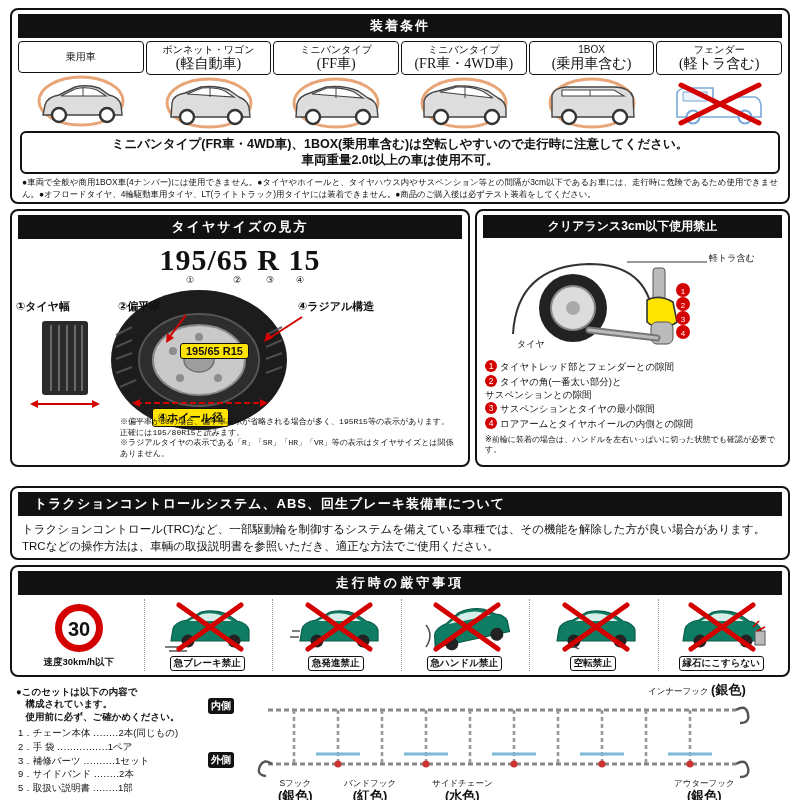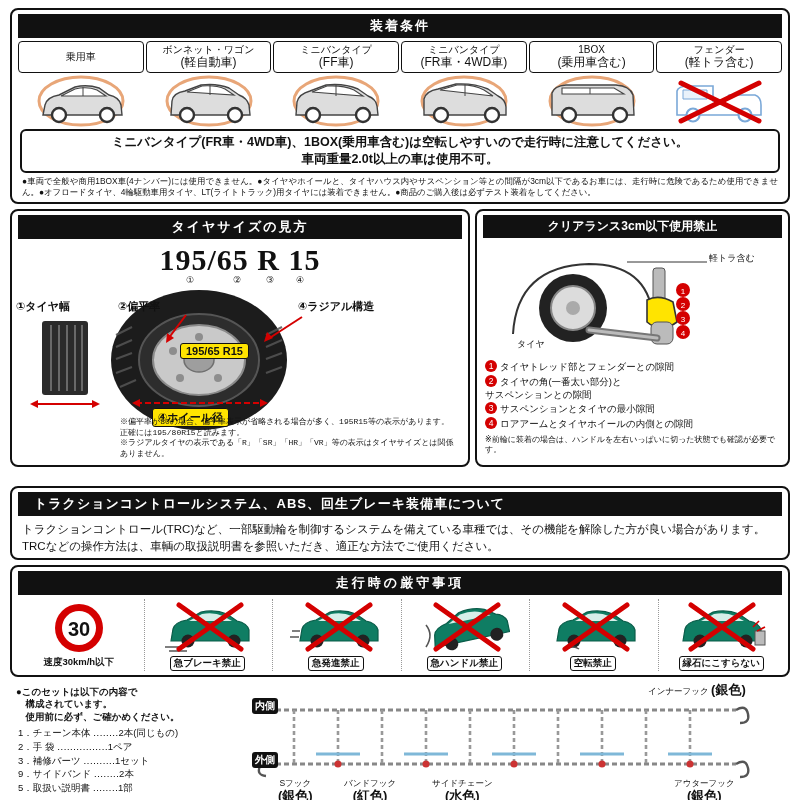--- a/index.html
+++ b/index.html
@@ -13,21 +13,21 @@
   .page{position:relative;width:800px;height:688px;box-sizing:border-box;padding:8px 10px;}
   .panel{border:2px solid #111;border-radius:8px;background:#fff;box-sizing:border-box;}
   .hdr{background:#111;color:#fff;text-align:center;font-weight:bold;font-size:13px;padding:3px 0;letter-spacing:2px;}
 
   
   .sec1{position:relative;height:196px;margin-bottom:5px;overflow:hidden;}
   .sec1 .hdrwrap{padding:4px 6px 0 6px;}
   .carrow{display:flex;padding:3px 6px 0 6px;gap:2px;}
   .carcell{flex:1;text-align:center;position:relative;}
   .carlabel{border:1.5px solid #111;border-radius:4px;font-size:10px;line-height:1.15;padding:2px 1px;min-height:26px;display:flex;flex-direction:column;justify-content:center;}
-  .carlabel .sub{font-size:12px;}
+  .carlabel .sub{font-size:14px;font-family:Liberation Serif, serif;}
   .carart{height:52px;position:relative;margin-top:2px;}
   .carart svg{position:absolute;left:50%;top:0;transform:translateX(-50%);}
   .notice{
     margin:2px 8px 0 8px;border:2px solid #111;border-radius:6px;
     font-size:12.5px;font-weight:bold;line-height:1.35;padding:3px 6px;text-align:center;
   }
   .finep{font-size:8.4px;line-height:1.35;padding:3px 10px 0 10px;text-align:justify;}
 
   
   .row2{display:flex;gap:5px;margin-bottom:19px;height:258px;}
@@ -59,21 +59,21 @@
   .warncap{font-size:9.5px;font-weight:bold;margin-top:1px;}
   .capbox{border:1.5px solid #111;border-radius:3px;display:inline-block;padding:0 3px;}
 
   
   .sec5{height:118px;position:relative;overflow:hidden;}
   .setlist{position:absolute;left:6px;top:4px;width:196px;font-size:9.5px;line-height:1.45;}
   .setlist .lead{font-weight:bold;font-size:9.5px;line-height:1.3;}
   .setlist ol{margin:3px 0 0 0;padding-left:2px;list-style:none;}
   .setlist li{white-space:nowrap;}
   .chaindiag{position:absolute;left:206px;top:2px;right:4px;bottom:2px;}
-  .sidelabel{position:absolute;font-size:10px;font-weight:bold;background:#111;color:#fff;padding:1px 3px;border-radius:3px;margin-left:44px;}
+  .sidelabel{position:absolute;font-size:10px;font-weight:bold;background:#111;color:#fff;padding:1px 3px;border-radius:3px;}
   .dlabel{position:absolute;font-size:8.5px;text-align:center;line-height:1.2;}
   .dlabel .sm{font-size:13px;font-weight:bold;}
   svg{display:block;}
 </style>
 </head>
 <body>
 
 <div class="page">
 
   <div class="panel sec1">

